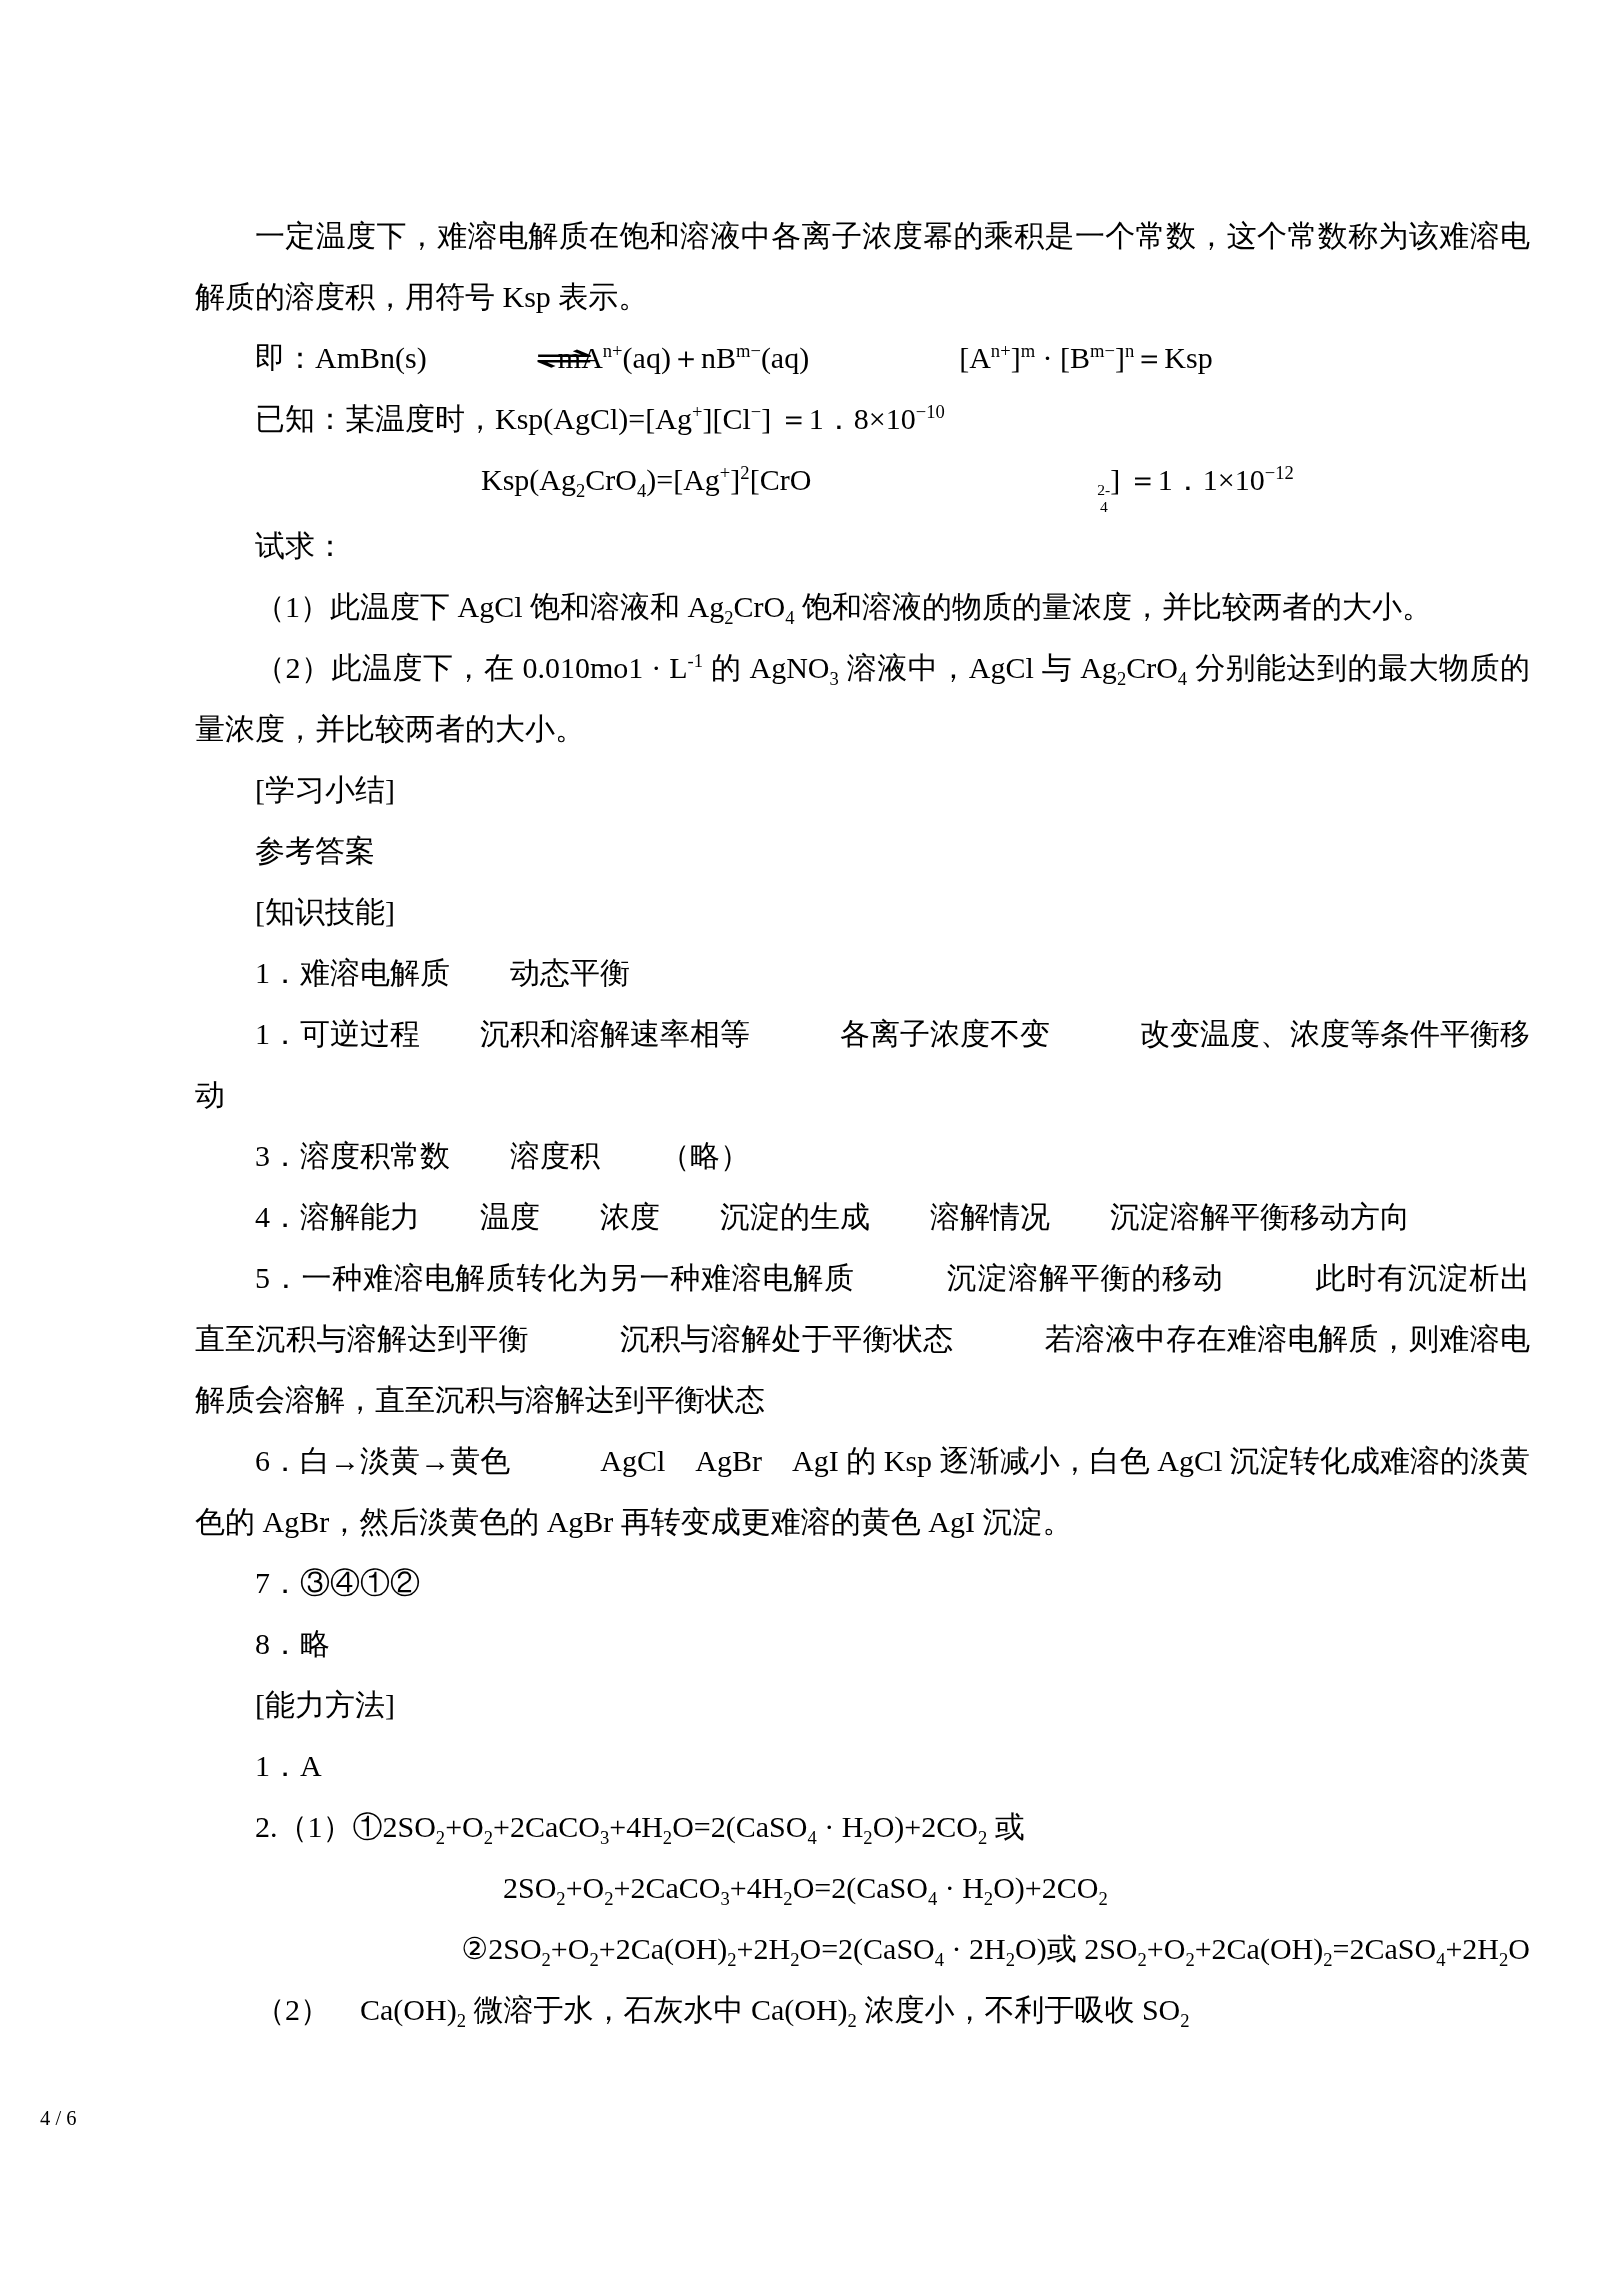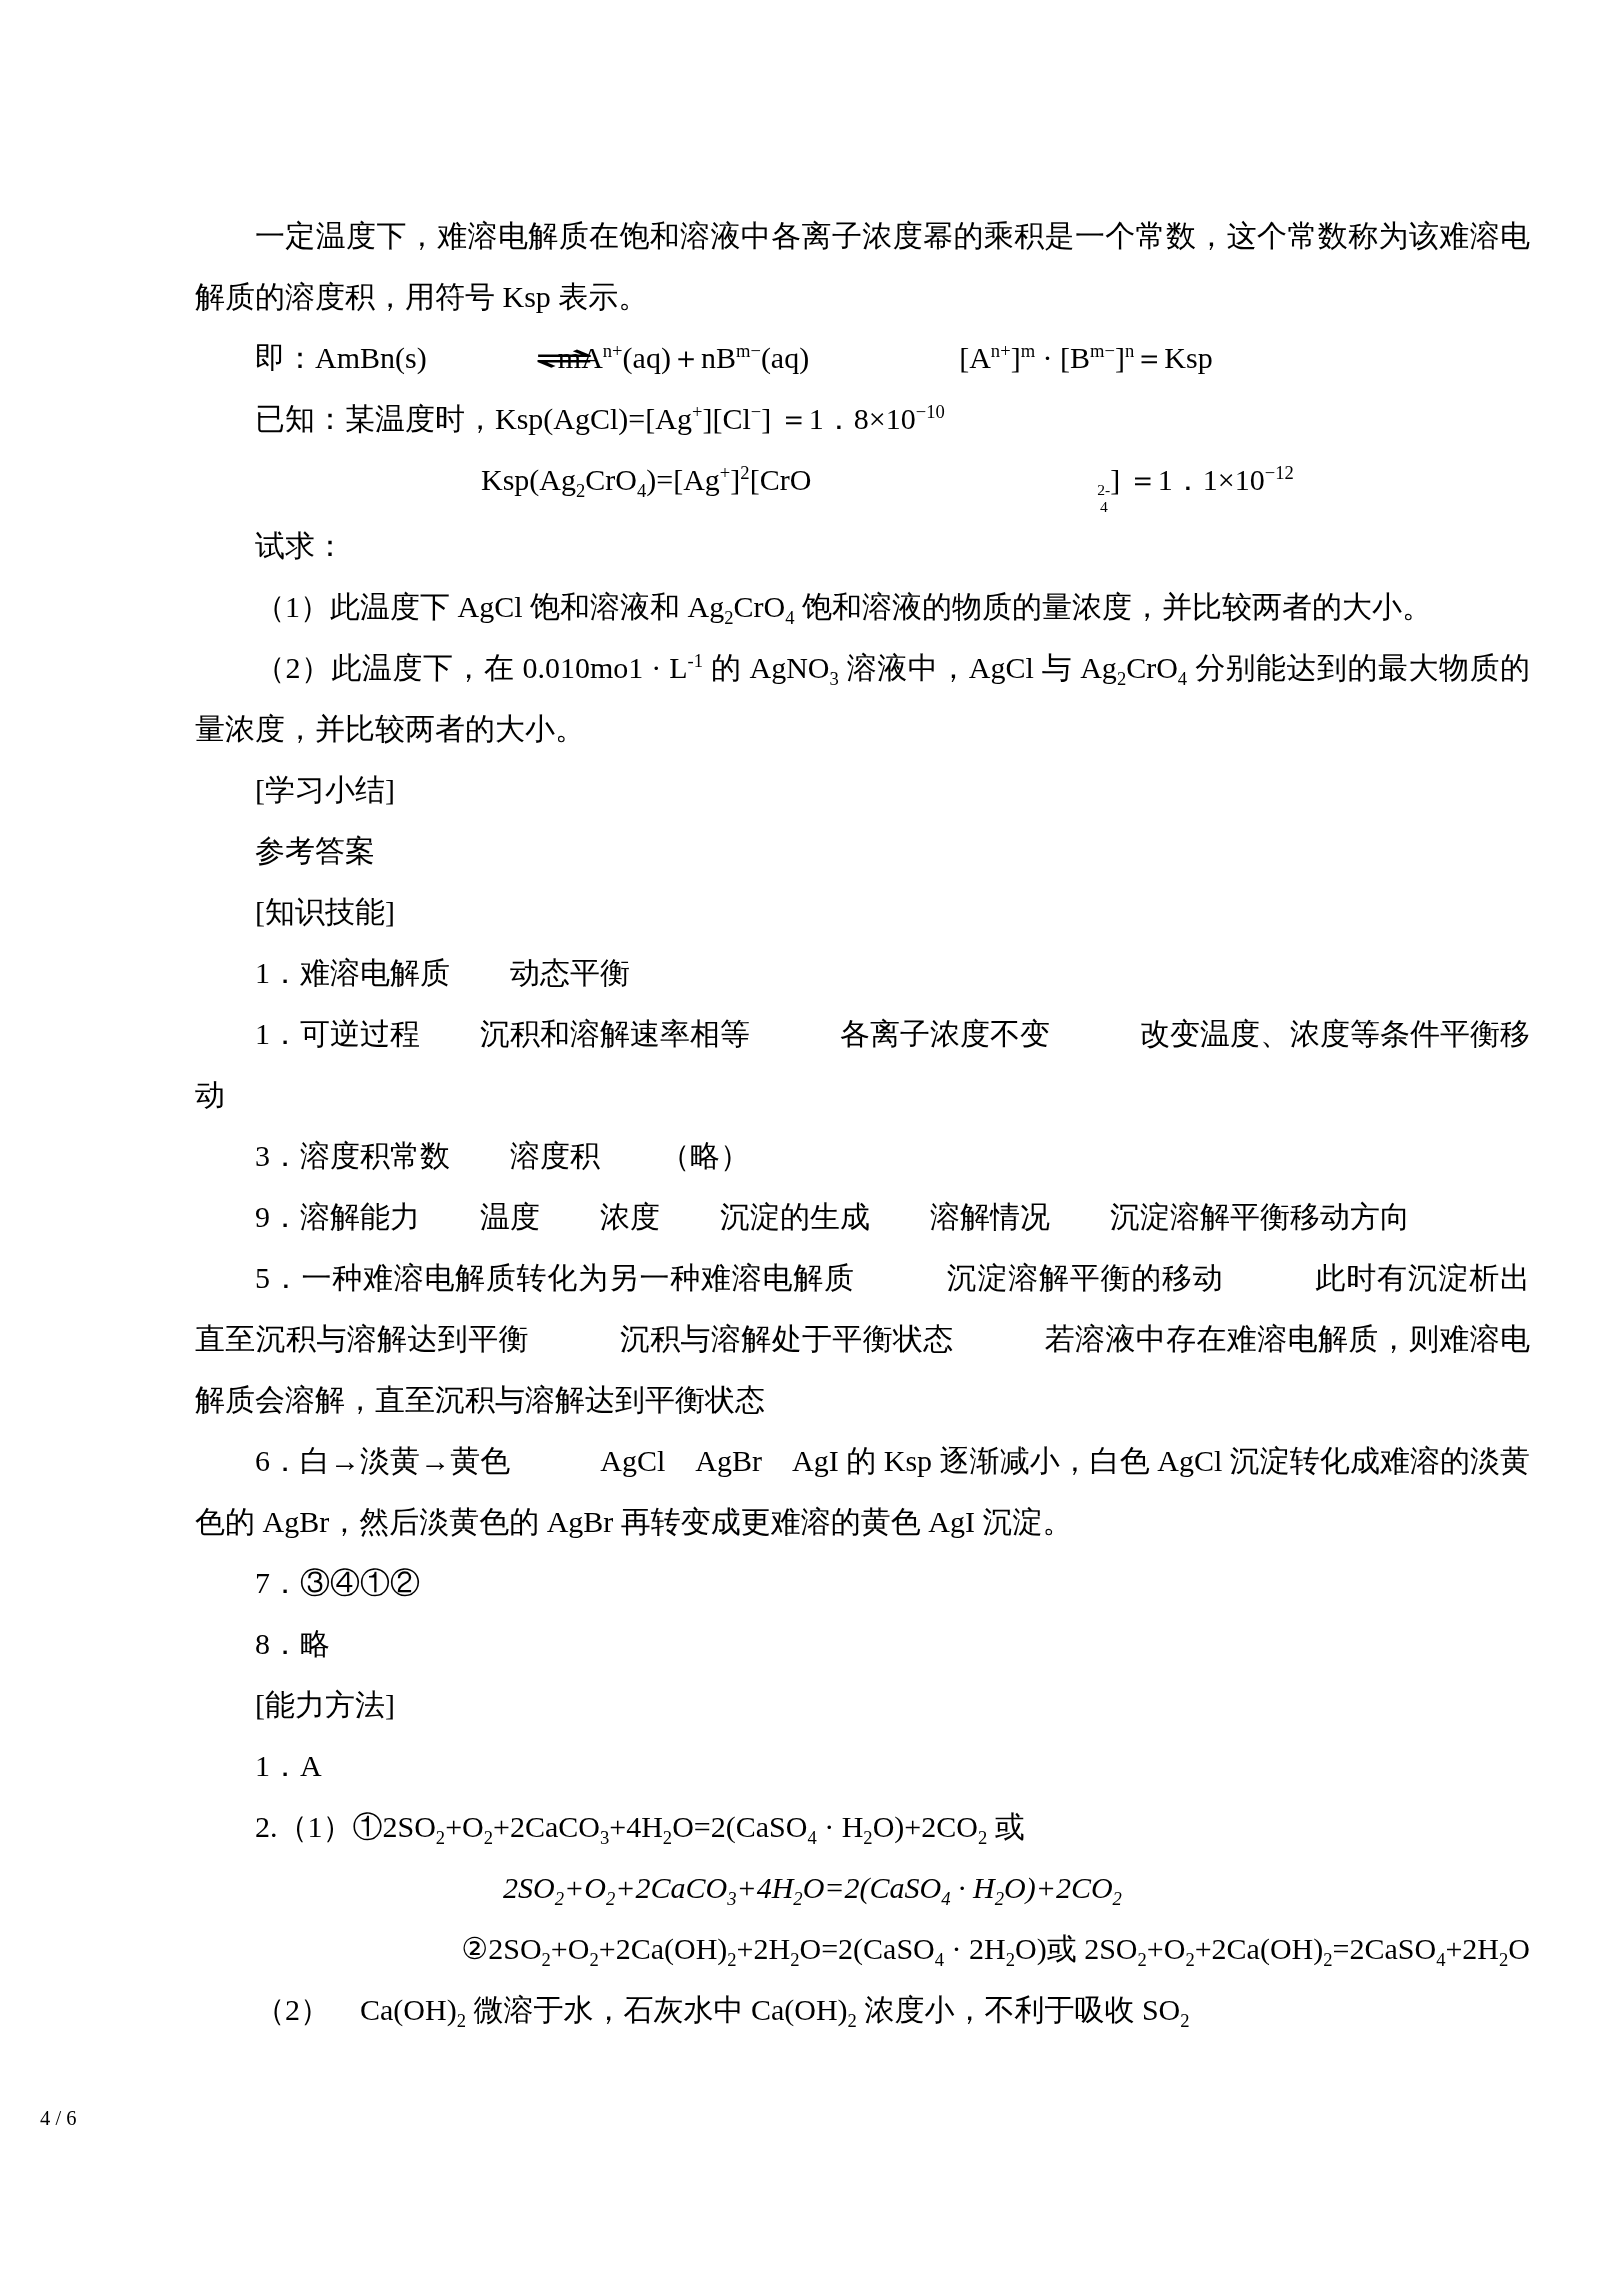--- a/index.html
+++ b/index.html
@@ -27,21 +27,21 @@
   }
   .content p {
     margin: 0;
     text-align: justify;
     text-indent: 60px;
     white-space: pre-wrap;
     word-break: break-word;
   }
   
   p.ind-ksp2 { text-indent: 286px; text-align: left; }
-  p.ind-eq-center { text-indent: 308px; text-align: left; font-style: italic; }
+  p.ind-eq-center { text-indent: 308px; text-align: left; }
   p.ind-eq-sub { text-indent: 109px; text-align: right; }
   p.no-justify { text-align: left; }
 
   sub, sup {
     font-size: 0.62em;
     line-height: 0;
   }
   
   .stack {
     display: inline-flex;
@@ -79,21 +79,21 @@
     <p class="ind-ksp2">Ksp(Ag<sub>2</sub>CrO<sub>4</sub>)=[Ag<sup>+</sup>]<sup>2</sup>[CrO<span class="stack"><span>2-</span><span>4</span></span>] ＝1．1×10<sup>−12</sup></p>
     <p class="no-justify">试求：</p>
     <p>（1）此温度下 AgCl 饱和溶液和 Ag<sub>2</sub>CrO<sub>4</sub> 饱和溶液的物质的量浓度，并比较两者的大小。</p>
     <p>（2）此温度下，在 0.010mo1 · L<sup>-1</sup> 的 AgNO<sub>3</sub> 溶液中，AgCl 与 Ag<sub>2</sub>CrO<sub>4</sub> 分别能达到的最大物质的量浓度，并比较两者的大小。</p>
     <p class="no-justify">[学习小结]</p>
     <p class="no-justify">参考答案</p>
     <p class="no-justify">[知识技能]</p>
     <p class="no-justify">1．难溶电解质　　动态平衡</p>
     <p>1．可逆过程　　沉积和溶解速率相等　　　各离子浓度不变　　　改变温度、浓度等条件平衡移动</p>
     <p class="no-justify">3．溶度积常数　　溶度积　　（略）</p>
-    <p class="no-justify">9．溶解能力　　温度　　浓度　　沉淀的生成　　溶解情况　　沉淀溶解平衡移动方向</p>
+    <p class="no-justify">4．溶解能力　　温度　　浓度　　沉淀的生成　　溶解情况　　沉淀溶解平衡移动方向</p>
     <p>5．一种难溶电解质转化为另一种难溶电解质　　　沉淀溶解平衡的移动　　　此时有沉淀析出　　直至沉积与溶解达到平衡　　　沉积与溶解处于平衡状态　　　若溶液中存在难溶电解质，则难溶电解质会溶解，直至沉积与溶解达到平衡状态</p>
     <p>6．白→淡黄→黄色　　　AgCl　AgBr　AgI 的 Ksp 逐渐减小，白色 AgCl 沉淀转化成难溶的淡黄色的 AgBr，然后淡黄色的 AgBr 再转变成更难溶的黄色 AgI 沉淀。</p>
     <p class="no-justify">7．③④①②</p>
     <p class="no-justify">8．略</p>
     <p class="no-justify">[能力方法]</p>
     <p class="no-justify">1．A</p>
     <p class="no-justify">2.（1）①2SO<sub>2</sub>+O<sub>2</sub>+2CaCO<sub>3</sub>+4H<sub>2</sub>O=2(CaSO<sub>4</sub> · H<sub>2</sub>O)+2CO<sub>2</sub> 或</p>
     <p class="ind-eq-center">2SO<sub>2</sub>+O<sub>2</sub>+2CaCO<sub>3</sub>+4H<sub>2</sub>O=2(CaSO<sub>4</sub> · H<sub>2</sub>O)+2CO<sub>2</sub></p>
     <p class="ind-eq-sub">②2SO<sub>2</sub>+O<sub>2</sub>+2Ca(OH)<sub>2</sub>+2H<sub>2</sub>O=2(CaSO<sub>4</sub> · 2H<sub>2</sub>O)或 2SO<sub>2</sub>+O<sub>2</sub>+2Ca(OH)<sub>2</sub>=2CaSO<sub>4</sub>+2H<sub>2</sub>O</p>
     <p class="no-justify">（2）　Ca(OH)<sub>2</sub> 微溶于水，石灰水中 Ca(OH)<sub>2</sub> 浓度小，不利于吸收 SO<sub>2</sub></p>

